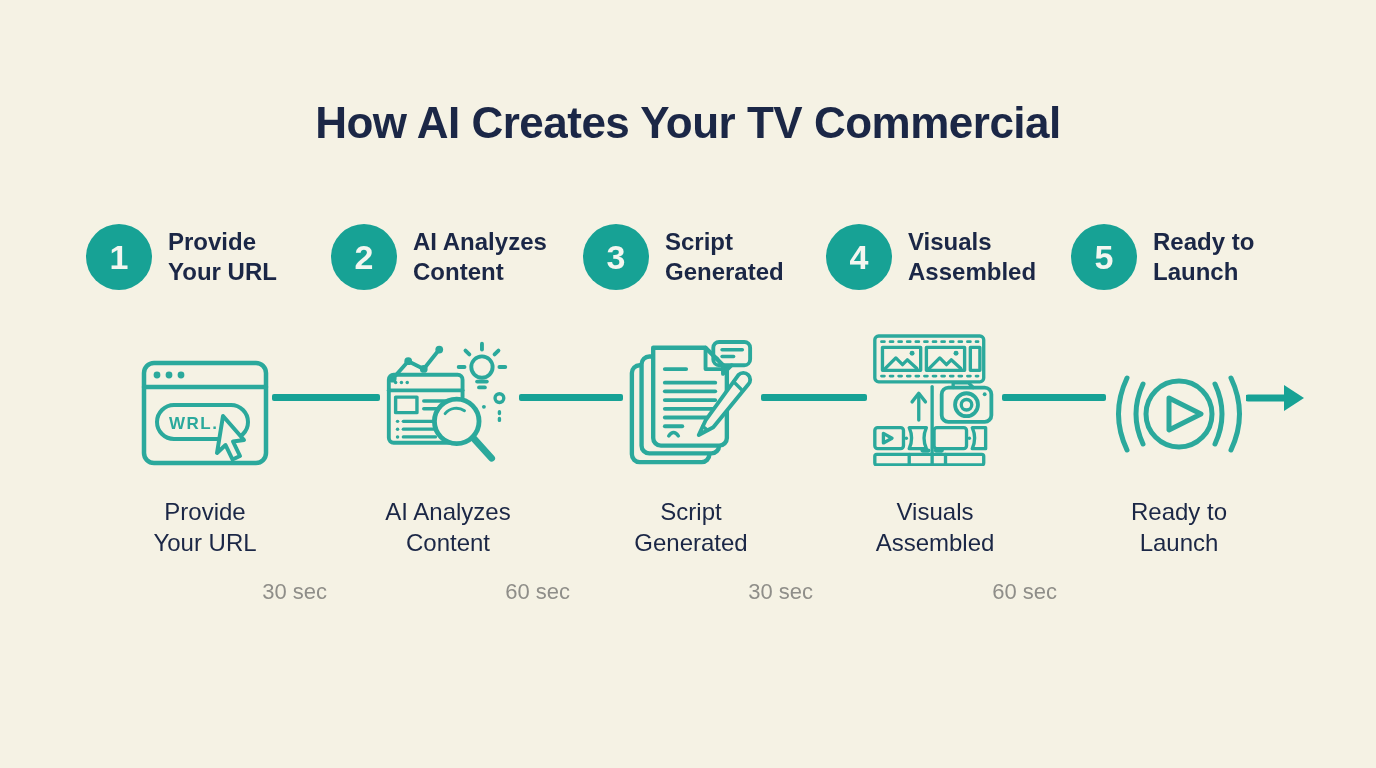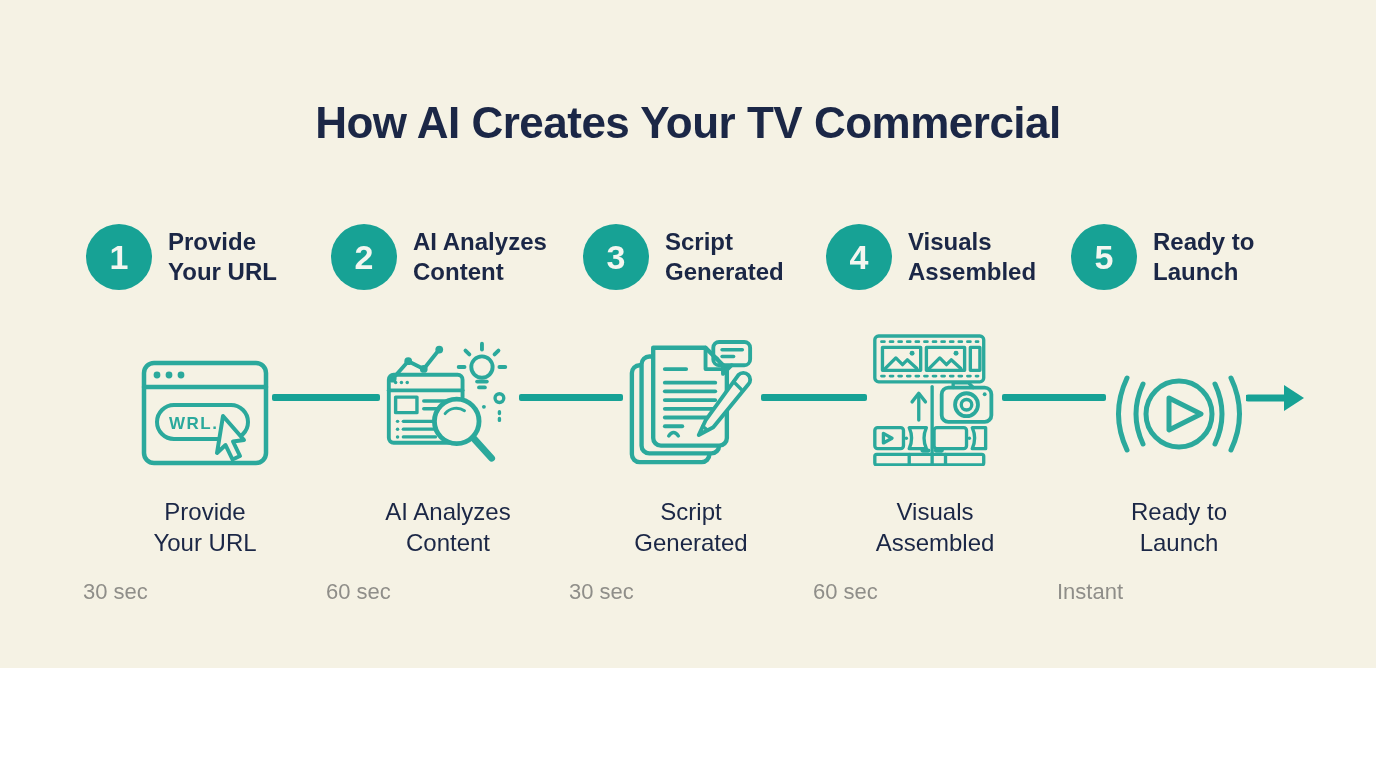--- a/index.html
+++ b/index.html
@@ -1,18 +1,18 @@
 <!DOCTYPE html>
 <html><head>
 <meta charset="utf-8">
 <style>
   html,body { margin:0; padding:0; }
   .canvas {
     position:relative;
-    width:1376px; height:668px;
+    width:1376px; height:768px;
     background:#f5f2e4;
     font-family:"Liberation Sans", sans-serif;
     overflow:hidden;
   }
   .title {
     position:absolute; top:98px; left:0; width:1376px;
     text-align:center;
     font-size:44px; font-weight:bold; color:#1b2746;
     letter-spacing:-0.5px;
   }
@@ -59,21 +59,21 @@
   .cn4 { left:1002px; width:104px; }
   .flow-arrow { position:absolute; left:1246px; top:381px; }
 
   
   .step-label {
     position:absolute; top:496px; width:244px;
     text-align:center; font-size:24px; color:#1b2746; line-height:31px;
   }
   .step-time {
     position:absolute; top:579px; width:244px;
-    text-align:left; font-size:22px; color:#8f8e89;
+    text-align:right; font-size:22px; color:#8f8e89;
   }
   .col1 { left:83px; }
   .col2 { left:326px; }
   .col3 { left:569px; }
   .col4 { left:813px; }
   .col5 { left:1057px; }
 
   .line { display:block; }
 
   svg.step-icon { stroke:#2ba99c; fill:none; stroke-linecap:round; stroke-linejoin:round; }
@@ -272,15 +272,14 @@
   </div>
   <div class="step-label col5">
     <span class="line">Ready to</span>
     <span class="line">Launch</span>
   </div>
 
   <div class="step-time col1">30 sec</div>
   <div class="step-time col2">60 sec</div>
   <div class="step-time col3">30 sec</div>
   <div class="step-time col4">60 sec</div>
-  <div class="step-time col5">Instant</div>
 
 </div>
 
 </body></html>

